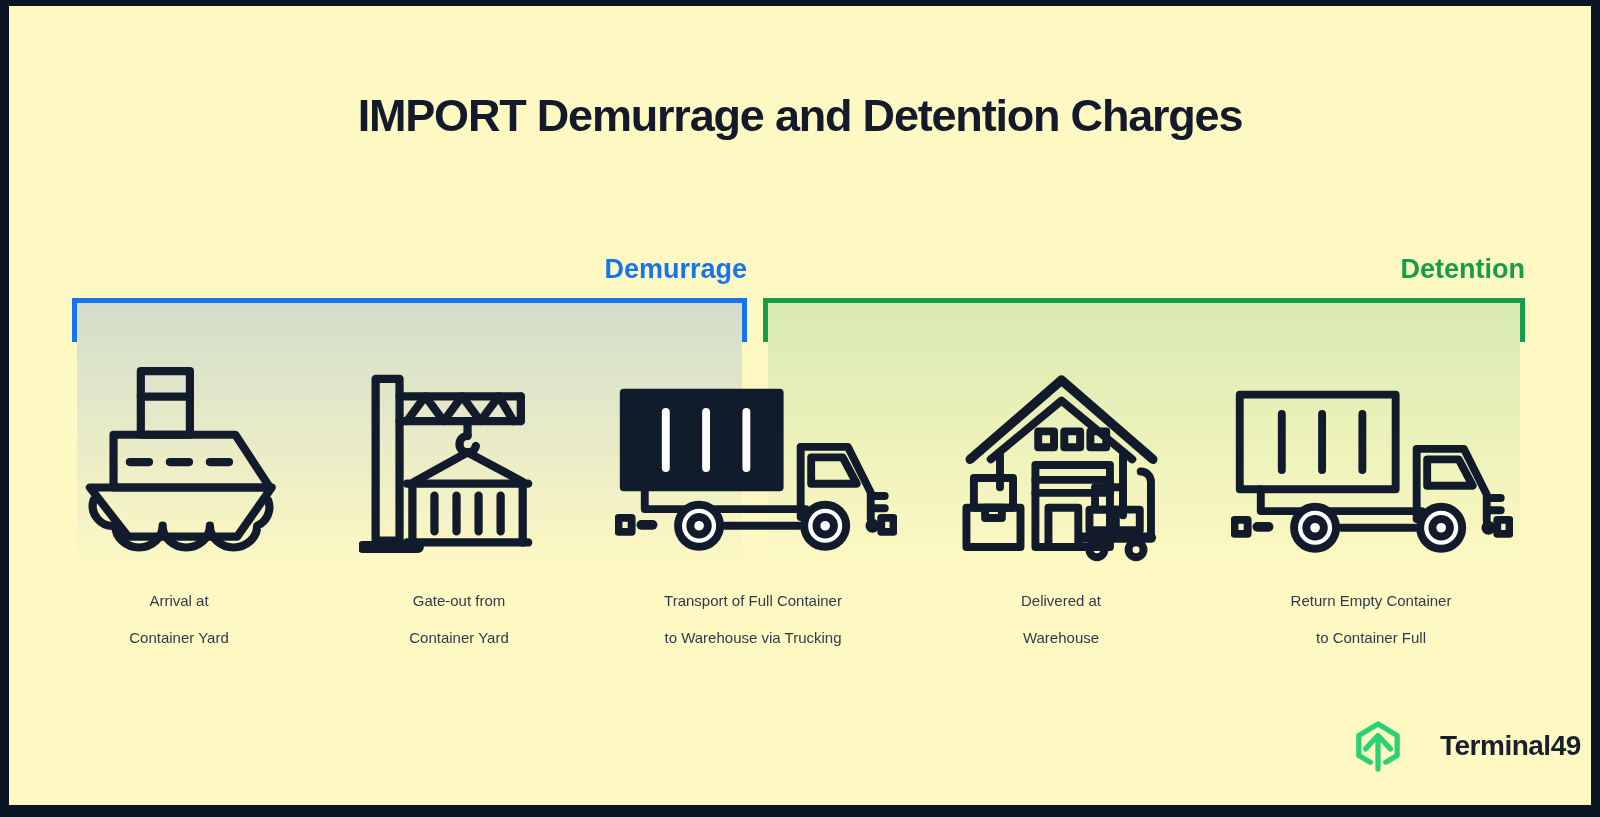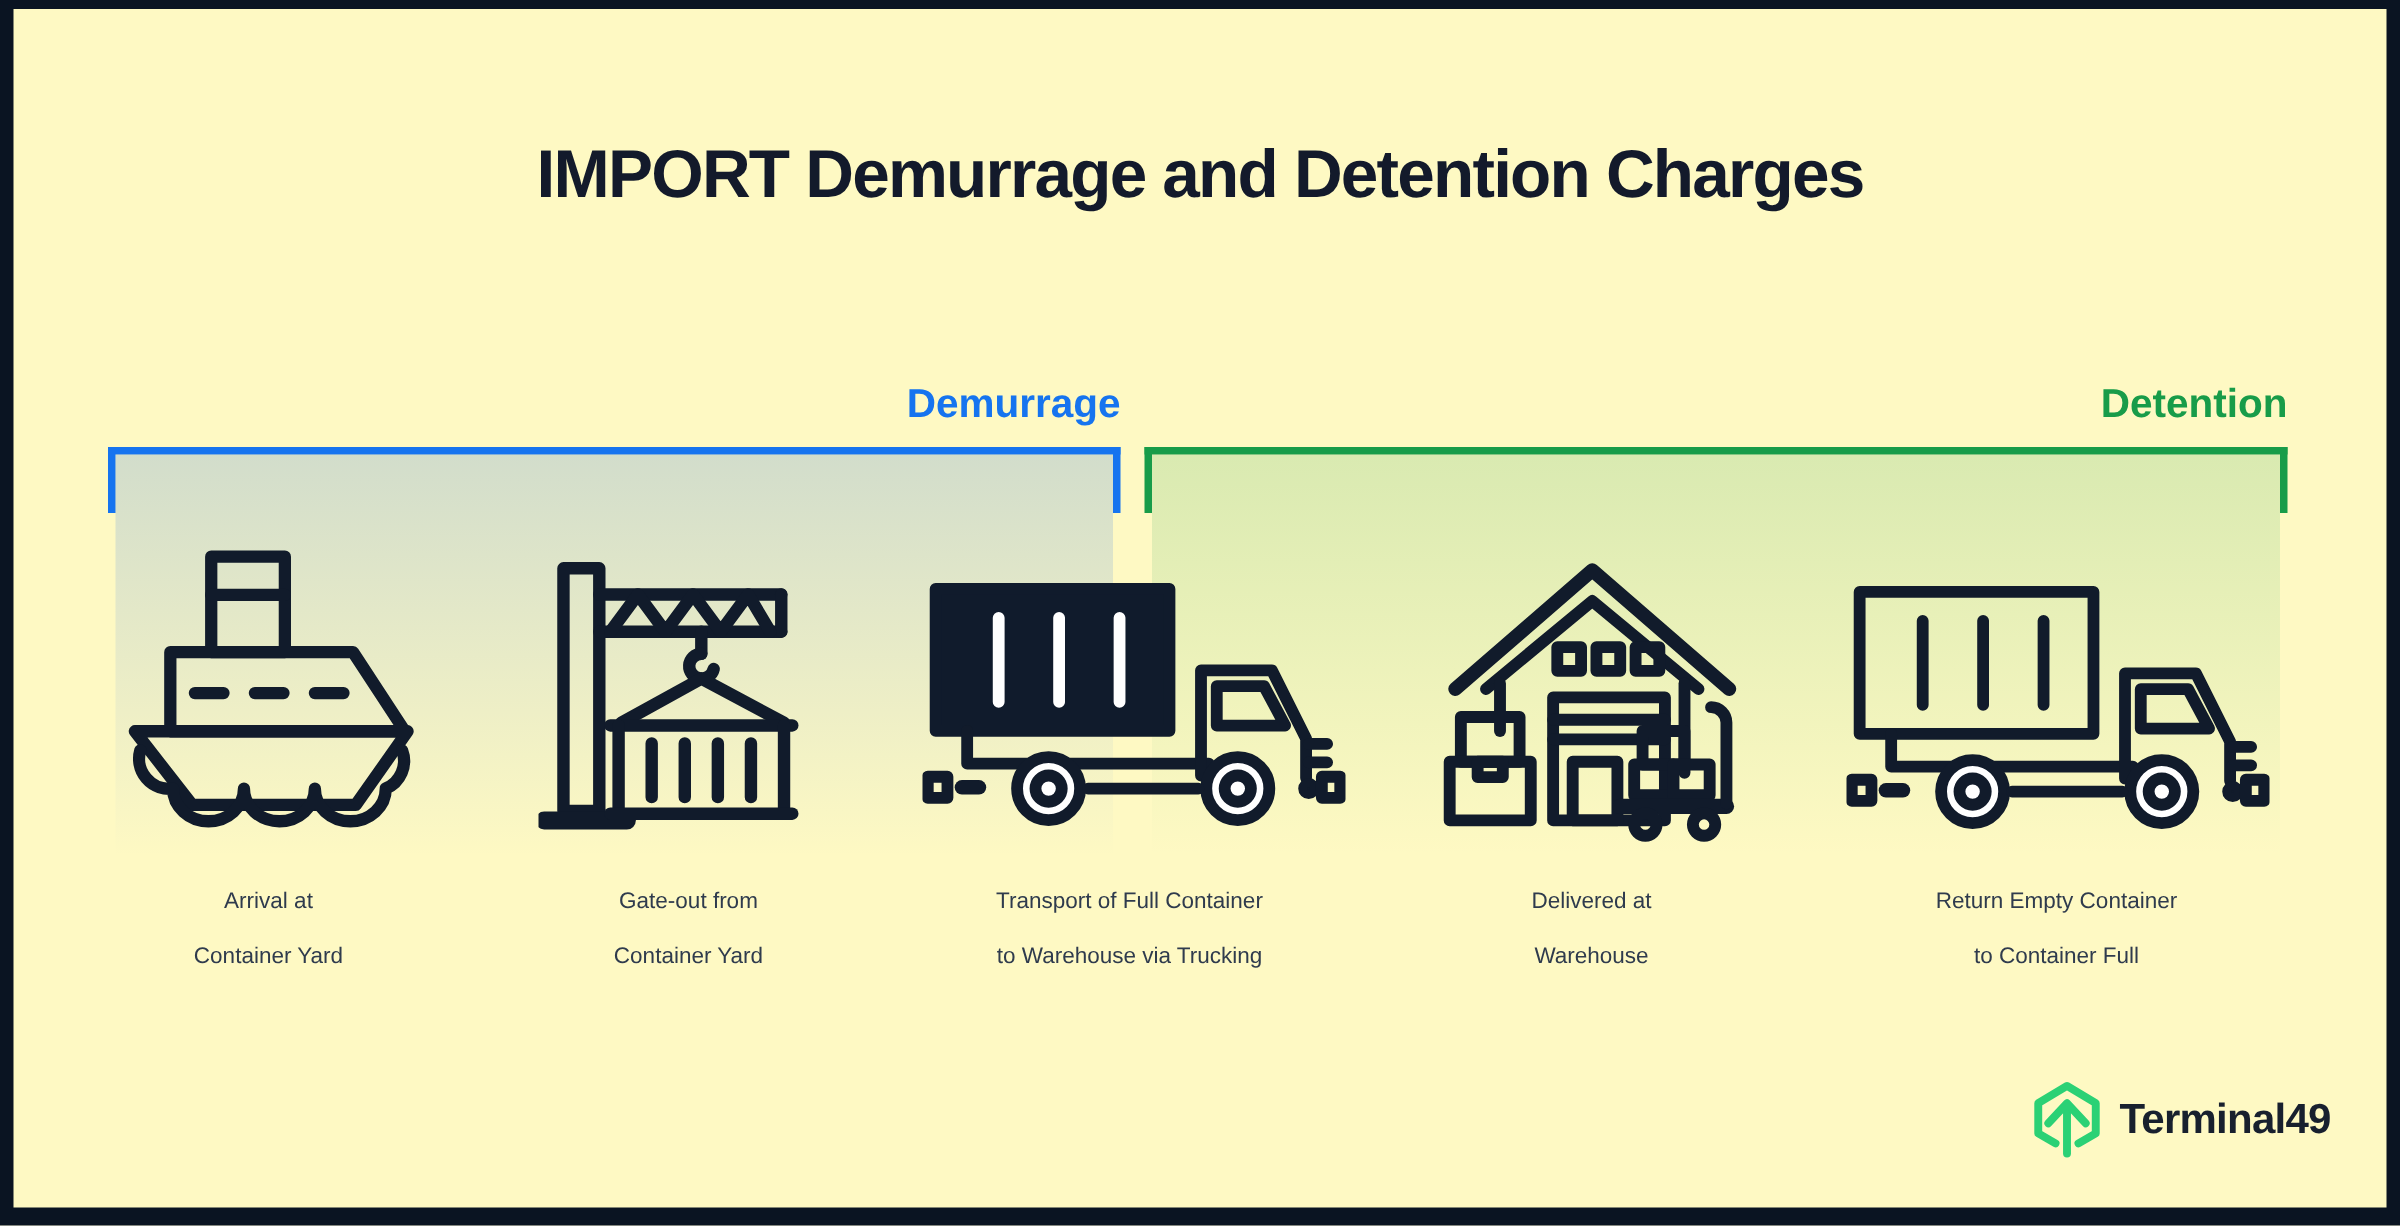--- a/index.html
+++ b/index.html
@@ -28,21 +28,21 @@
   .icon{position:absolute;}
   .icon svg{display:block;}
 
   .caption{position:absolute;top:576px;text-align:center;font-size:15px;line-height:37px;color:#2F3B4D;}
   .cap-1{left:20px;width:300px;}
   .cap-2{left:300px;width:300px;}
   .cap-3{left:574px;width:340px;}
   .cap-4{left:902px;width:300px;}
   .cap-5{left:1192px;width:340px;}
 
-  .logo{position:absolute;left:1346px;top:714px;display:flex;align-items:center;}
+  .logo{position:absolute;left:1346px;top:714px;display:flex;align-items:center;gap:27px;}
   .logo-text{margin-left:12px;font-size:28px;font-weight:700;color:#18202E;letter-spacing:-0.5px;}
 
   .ic{stroke:#111B2B;fill:none;stroke-linecap:round;stroke-linejoin:round;}
 </style>
 </head>
 <body>
 
 <div class="frame">
   <div class="canvas">
     <div class="stage">

